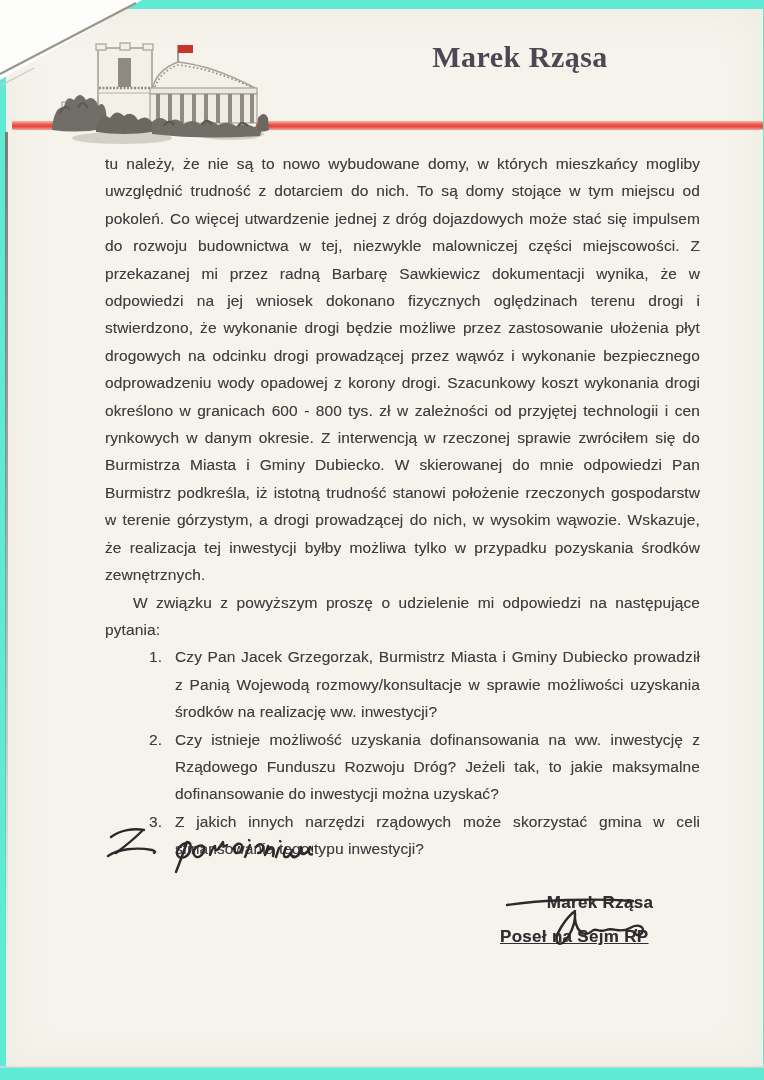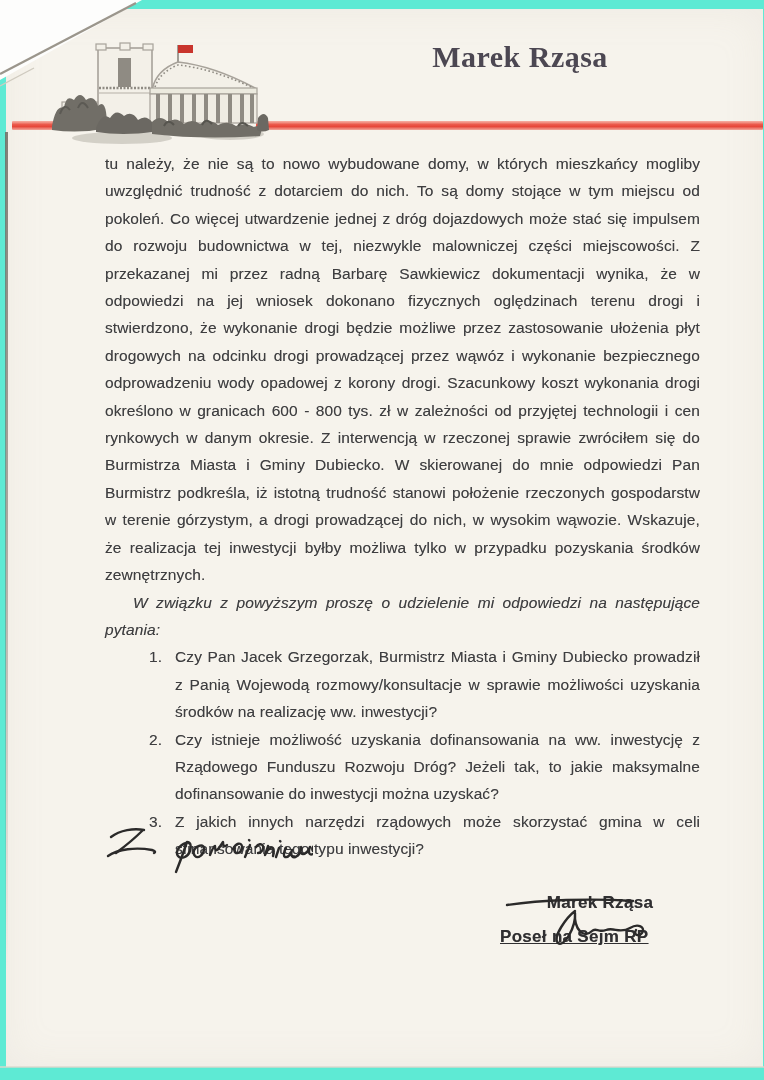--- a/index.html
+++ b/index.html
@@ -43,21 +43,21 @@
   .redline.seg-b{left:256px;width:507px;}
   
   .text-col{
     position:absolute;left:88px;top:150px;width:595px;
     font-size:15.5px;line-height:27.4px;color:#3e3e40;
     text-align:justify;letter-spacing:.1px;
     text-shadow:0 0 .4px rgba(62,62,64,.45);
     margin-left:17px;
   }
   .text-col p{margin:0;}
-  .p-intro{text-indent:28px;font-style:italic;}
+  .p-intro{text-indent:28px;}
   ol.questions{margin:0;padding:0;list-style:none;}
   ol.questions li{position:relative;padding-left:70px;text-align:justify;}
   .qnum{position:absolute;left:44px;top:0;}
   
   .closing-hw{position:absolute;left:98px;top:815px;width:215px;height:64px;}
   .sig-name{
     position:absolute;left:500px;top:893px;width:200px;text-align:center;
     font-weight:bold;font-size:17px;color:#302f31;letter-spacing:.3px;
     text-shadow:0 0 .4px rgba(40,40,42,.5);
   }

